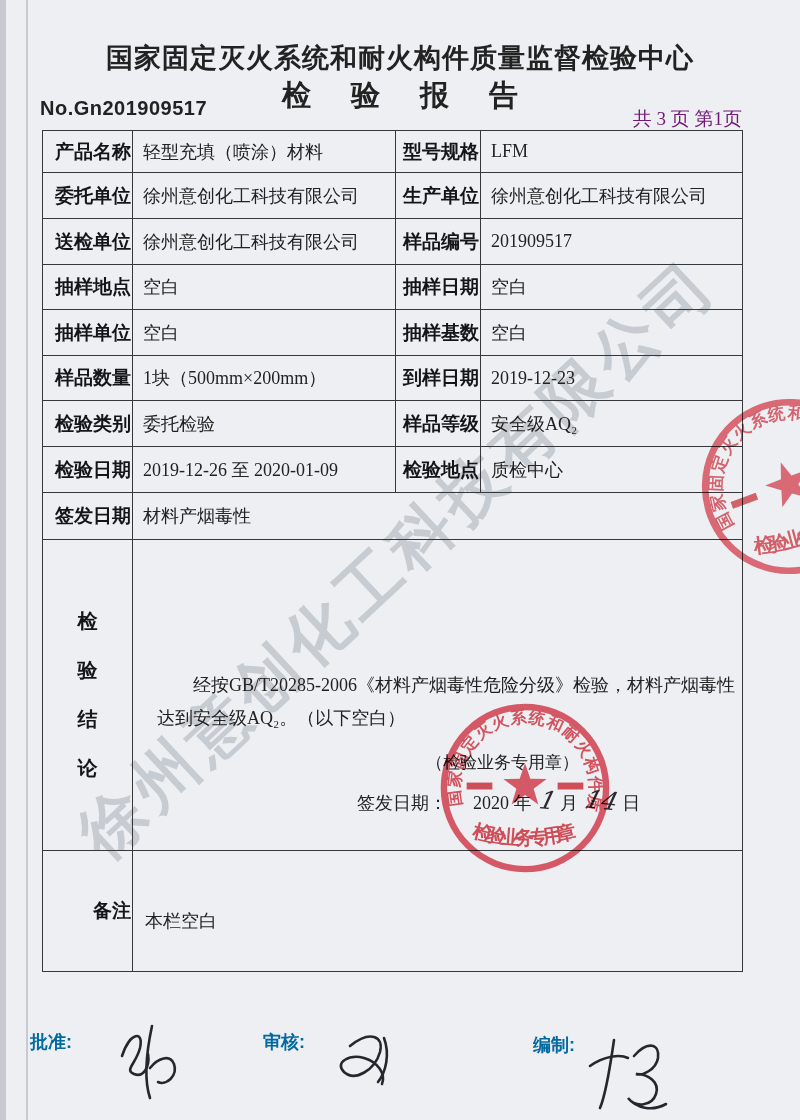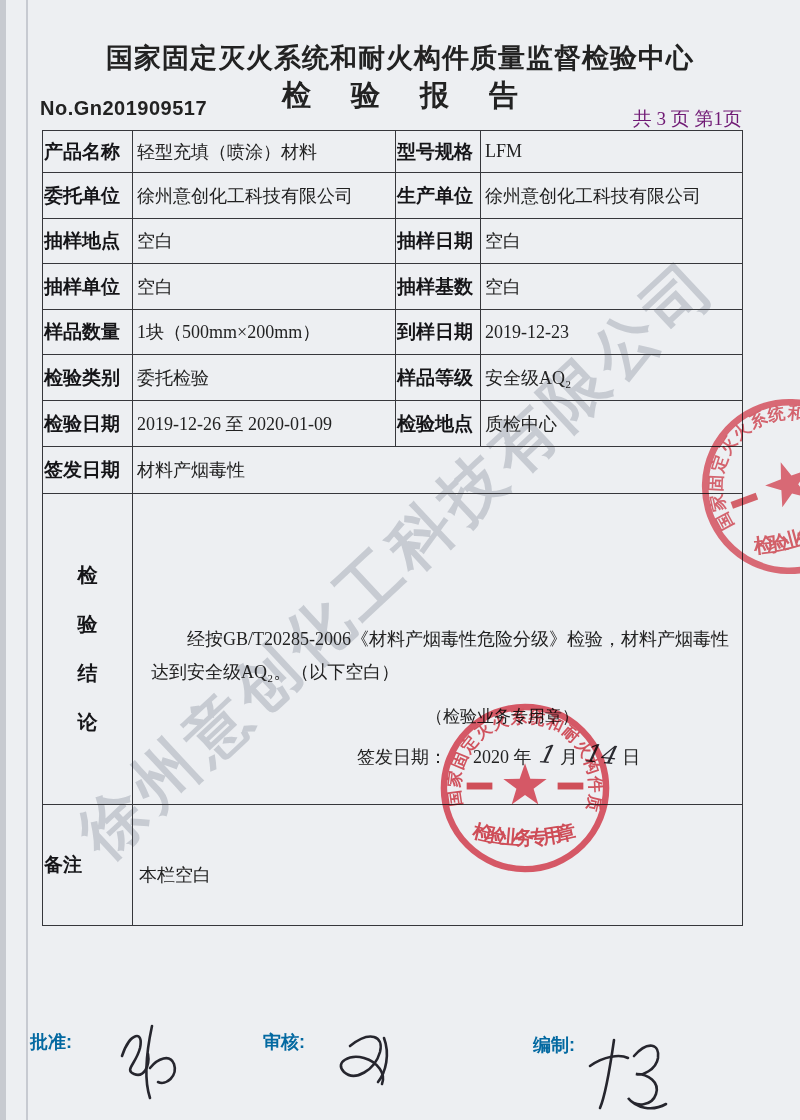--- a/index.html
+++ b/index.html
@@ -35,25 +35,25 @@
   table.report{
     position:absolute;left:42px;top:130px;z-index:2;
     width:700px;border-collapse:collapse;table-layout:fixed;
     background:transparent;
   }
   table.report th,table.report td{
     border:1.6px solid #36373b;vertical-align:middle;
     overflow:hidden;background:transparent;
   }
   table.report th{
-    font-size:19px;font-weight:bold;text-align:left;padding:2px 1px;
+    font-size:19px;font-weight:bold;text-align:right;padding:2px 1px;
     font-family:"Liberation Sans",sans-serif;color:#151518;
   }
   table.report td{
-    font-size:18px;text-align:left;padding:2px 4px 2px 4px;
+    font-size:18px;text-align:left;padding:2px 4px 2px 10px;
     font-family:"Liberation Serif","DejaVu Serif",serif;color:#222;
   }
   .vcell{height:100%;display:flex;flex-direction:column;align-items:center;justify-content:center;gap:22px;
     font-size:20px;font-weight:bold;}
   td.concl-cell{position:relative;vertical-align:top;padding:0;}
   .concl-text{margin:13px 12px 0 14px;text-indent:2em;line-height:33px;font-size:18px;width:580px;}
   .seal-note{position:absolute;left:293px;top:211px;font-size:17px;white-space:nowrap;}
   .issue-line{position:absolute;left:224px;top:246px;font-size:18px;white-space:nowrap;}
   .issue-line .gap{display:inline-block;width:26px;}
   .hand{font-family:"DejaVu Serif",serif;font-style:italic;font-size:25px;
@@ -102,20 +102,26 @@
     <th>产品名称</th>
     <td>轻型充填（喷涂）材料</td>
     <th>型号规格</th>
     <td>LFM</td>
   </tr>
   <tr style="height:46px">
     <th>委托单位</th>
     <td>徐州意创化工科技有限公司</td>
     <th>生产单位</th>
     <td>徐州意创化工科技有限公司</td>
+  </tr>
+  <tr style="height:46px">
+    <th>送检单位</th>
+    <td>徐州意创化工科技有限公司</td>
+    <th>样品编号</th>
+    <td>201909517</td>
   </tr>
   <tr style="height:45px">
     <th>抽样地点</th>
     <td>空白</td>
     <th>抽样日期</th>
     <td>空白</td>
   </tr>
   <tr style="height:46px">
     <th>抽样单位</th>
     <td>空白</td>

